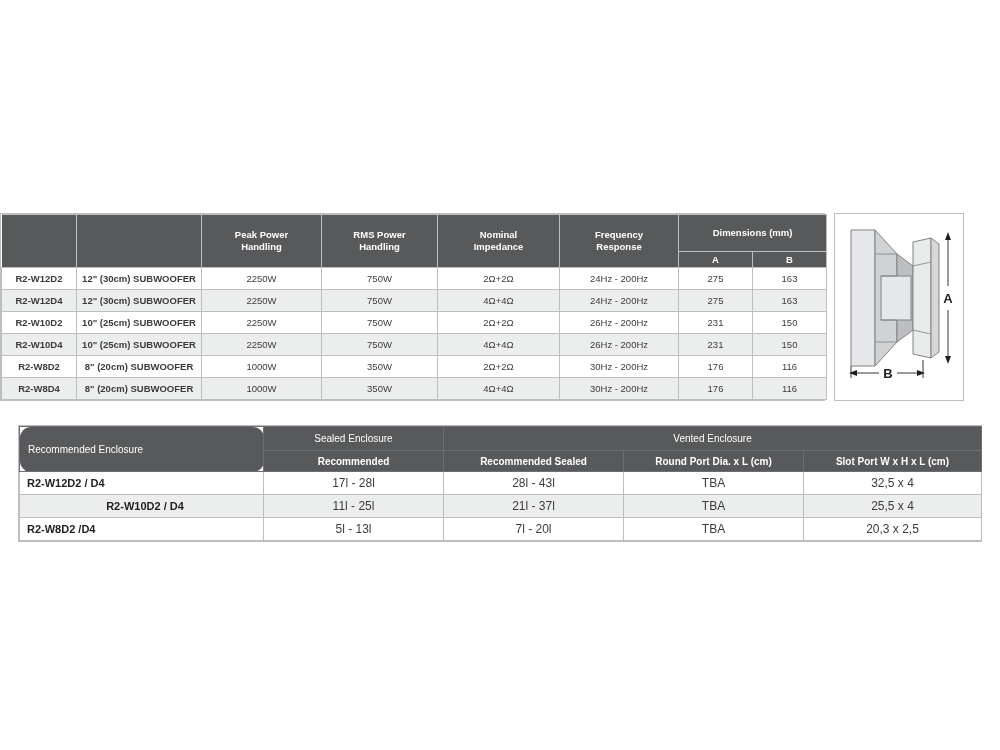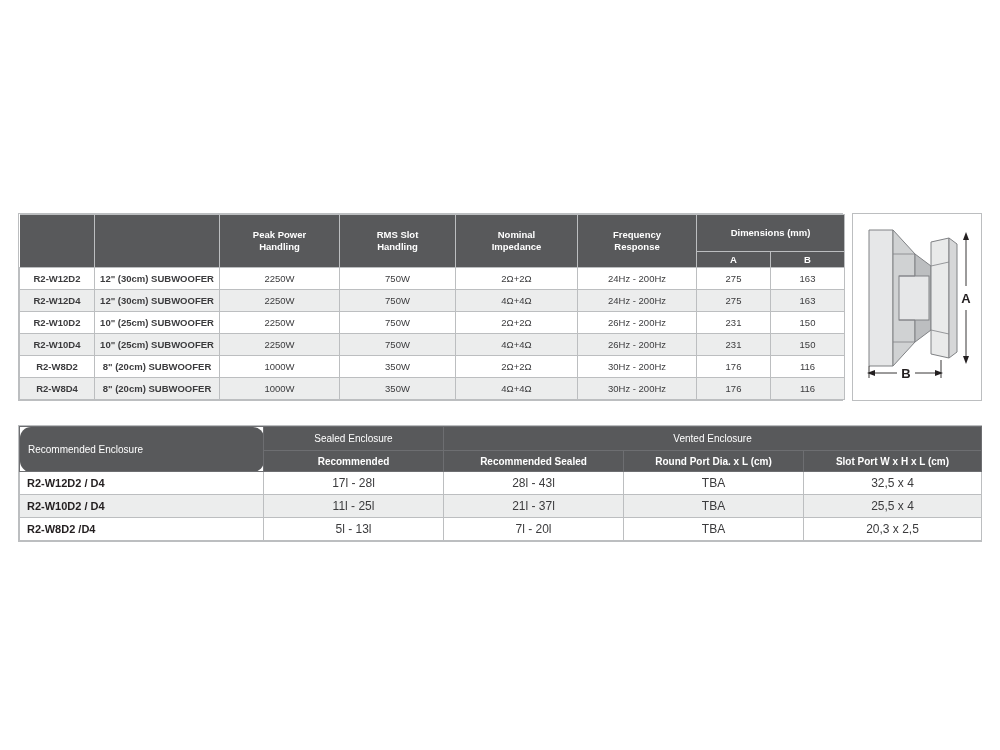--- a/index.html
+++ b/index.html
@@ -16,21 +16,21 @@
   }
   .page {
     position: relative;
     width: 1000px;
     height: 750px;
   }
 
   
   .spec-block {
     position: absolute;
-    left: 18px;
+    left: 0;
     top: 213px;
     width: 964px;
     display: flex;
     align-items: stretch;
   }
   .spec-table-wrap {
     width: 825px;
     border: 1px solid #bcbec0;
     background: #ffffff;
     box-sizing: border-box;
@@ -153,21 +153,21 @@
     padding-left: 8px;
     font-size: 10px;
     border-radius: 11px;
   }
   .enc tbody td {
     height: 22px;
     font-size: 12px;
     color: #3b3b3d;
   }
   .enc tbody tr.odd td { background: #ffffff; }
-  .enc tbody tr.even td { background: #eceded; }
+  .enc tbody tr.even td { background: #eceded; text-align: center; }
   .enc td.model {
     text-align: left;
     padding-left: 7px;
     font-weight: bold;
     font-size: 11px;
     color: #231f20;
   }
   col.e-model { width: 244px; }
   col.e-sealed { width: 180px; }
   col.e-vol { width: 180px; }
@@ -195,21 +195,21 @@
         </colgroup>
         <thead>
           <tr class="hdr-row">
             <th class="blank" rowspan="2"></th>
             <th class="blank" rowspan="2"></th>
             <th rowspan="2">
               <div>Peak Power</div>
               <div>Handling</div>
             </th>
             <th rowspan="2">
-              <div>RMS Slot</div>
+              <div>RMS Power</div>
               <div>Handling</div>
             </th>
             <th rowspan="2">
               <div>Nominal</div>
               <div>Impedance</div>
             </th>
             <th rowspan="2">
               <div>Frequency</div>
               <div>Response</div>
             </th>

